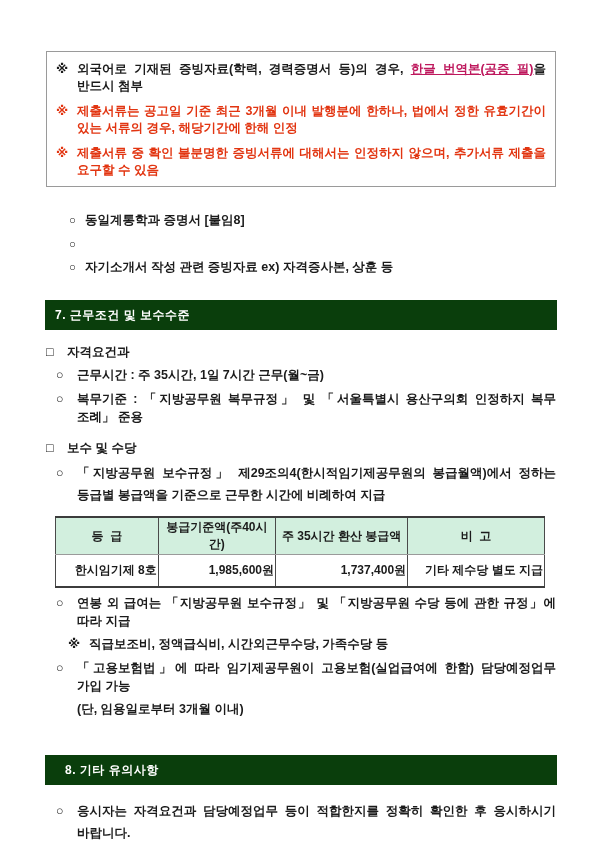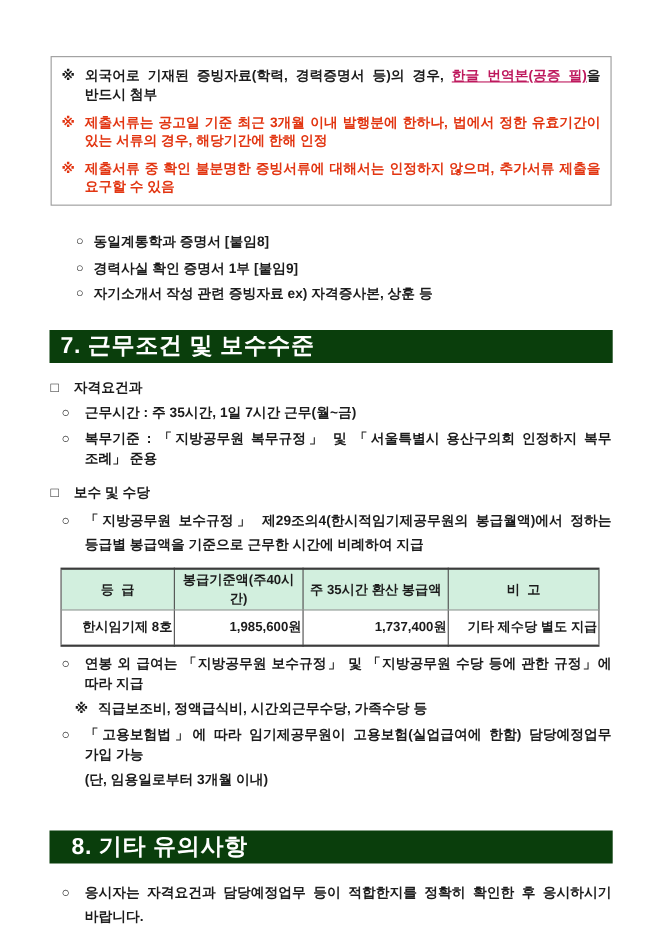--- a/index.html
+++ b/index.html
@@ -17,21 +17,21 @@
   .red { color:#e23511; }
   .blue-underline { color:#be185d; text-decoration:underline; }
   
   .subsection { margin-top:22px; }
   .subsection-heading { font-size:13px; font-weight:700; margin-left:11px; }
   .olist { margin-top:8px; margin-left:23px; }
   .olist-item { display:flex; gap:9px; font-size:12.5px; font-weight:600; line-height:23.5px; }
   .olist-item .mark { font-size:11.5px; }
   
   .section-bar { margin:20px -1px 0 -1px; background:#0a3e0c; color:#ffffff;
-    height:30px; line-height:30px; font-size:21px; font-weight:700;
+    height:30px; line-height:30px; font-size:12px; font-weight:700;
     padding-left:10px; letter-spacing:0.5px; }
   .section-bar.s8 { margin-top:37px;padding-left:20px; }
   
   .sq-line { display:flex; gap:8px; font-size:12.5px; font-weight:700;
     line-height:18px; margin-top:13px; }
   .o-line { display:flex; gap:8px; font-size:12.5px; font-weight:600;
     line-height:18px; margin-top:5.5px; margin-left:10px;
     text-align:justify; word-break:keep-all; }
   .o-line .mark, .sq-line .mark { flex:0 0 13px; }
   .o-line.wrap2 { line-height:22px; }
@@ -68,21 +68,20 @@
   </div>
 
   <div class="subsection">
     <div class="olist">
       <div class="olist-item">
         <span class="mark">○</span>
         <span>동일계통학과 증명서 [붙임8]</span>
       </div>
       <div class="olist-item">
         <span class="mark">○</span>
-        <span>경력사실 확인 증명서 1부 [붙임9]</span>
       </div>
       <div class="olist-item">
         <span class="mark">○</span>
         <span>자기소개서 작성 관련 증빙자료 ex) 자격증사본, 상훈 등</span>
       </div>
     </div>
   </div>
 
   <div class="section-bar">7. 근무조건 및 보수수준</div>
 

